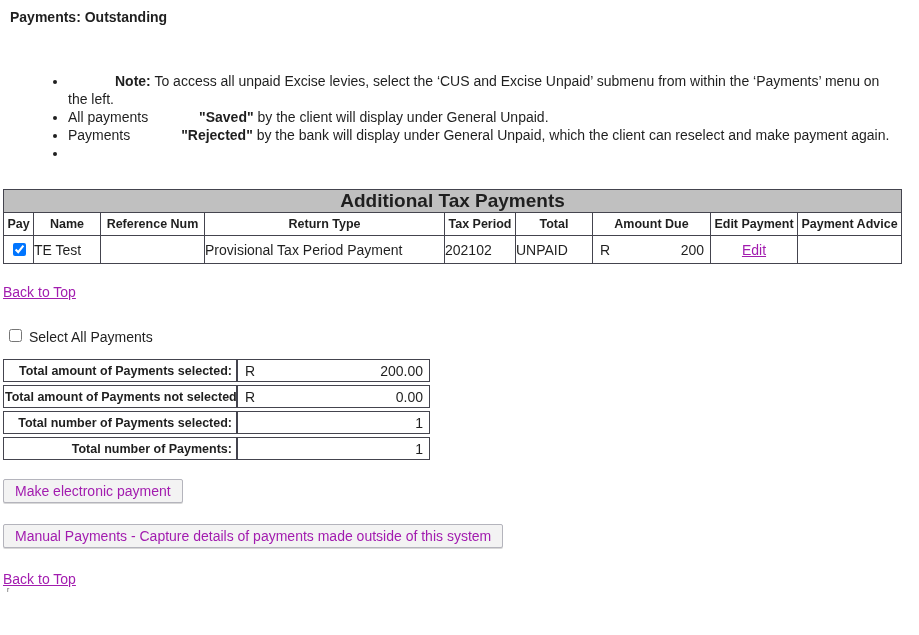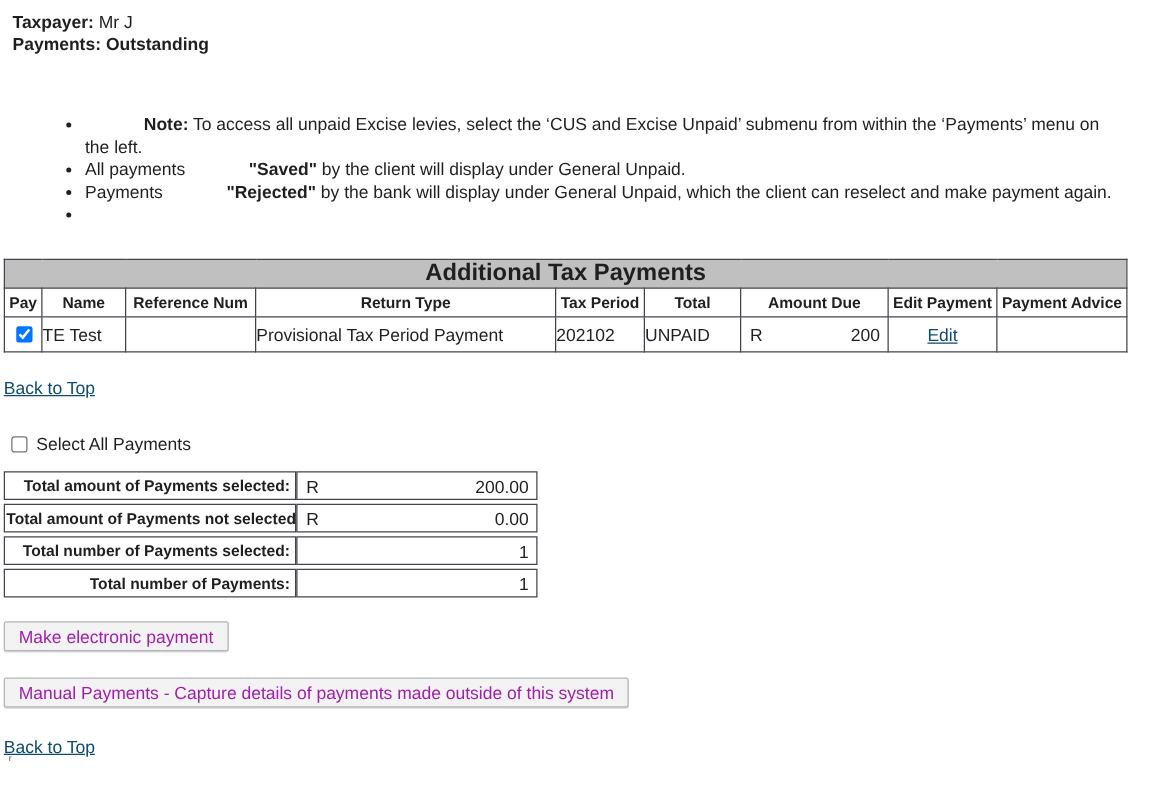--- a/index.html
+++ b/index.html
@@ -38,26 +38,26 @@
   }
   table.payments .title-cell{
     background:var(--title-bg); font-weight:bold; text-align:center;
     height:23px; font-size:19px;
   }
   table.payments th.col{ height:23px; font-size:12.5px; font-weight:bold; text-align:center; background:#fff; }
   table.payments td{ height:28px; font-size:14px; }
   td.c{ text-align:center; }
   td.pl{ text-align:left; padding-left:7px; }
   .amount-flex{ display:flex; justify-content:space-between; padding:0 6px 0 7px; }
-  a.edit-link, a.back-top{ color:#0c4a6e; text-decoration:underline; cursor:pointer; }
+  a.edit-link, a.back-top{ color:#a21caf; text-decoration:underline; cursor:pointer; }
   td.c a.edit-link{ display:inline-block; }
 
   a.back-top{ display:inline-block; margin:20px 0 0 3px; font-size:14px; }
 
-  .select-all-row{ margin:29px 0 0 9px; display:flex; align-items:center; gap:7px; font-size:14px; }
+  .select-all-row{ margin:29px 0 0 9px; display:flex; align-items:flex-start; gap:7px; font-size:14px; }
   .select-all-row input{ margin:0; }
 
   table.totals{
     border-collapse:separate; border-spacing:0 3px;
     margin:11px 0 0 3px; table-layout:fixed; width:427px;
   }
   table.totals td{ border:1px solid var(--border); height:23px; overflow:hidden; white-space:nowrap; }
   table.totals td.t-label{
     width:234px; font-weight:bold; font-size:12.5px;
     text-align:right; padding-right:4px;
@@ -76,24 +76,20 @@
 
   a.back-top.bottom{ margin-top:23px; }
   .artifact{ display:block; margin:0 0 0 7px; font-size:7px; color:#555; line-height:6px; }
 </style>
 </head>
 <body>
 
 
 
 <div class="page-header">
-  <div>
-    <span class="lbl">Taxpayer:</span>
-    <span>Mr J</span>
-  </div>
   <div class="bold-line">
     <span>Payments:</span>
     <span>Outstanding</span>
   </div>
 </div>
 
 <ul class="notes">
   <li>
     <span class="b">Note:</span><span> To access all unpaid Excise levies, select the ‘CUS and Excise Unpaid’ submenu from within the ‘Payments’ menu on the left.</span>
   </li>

